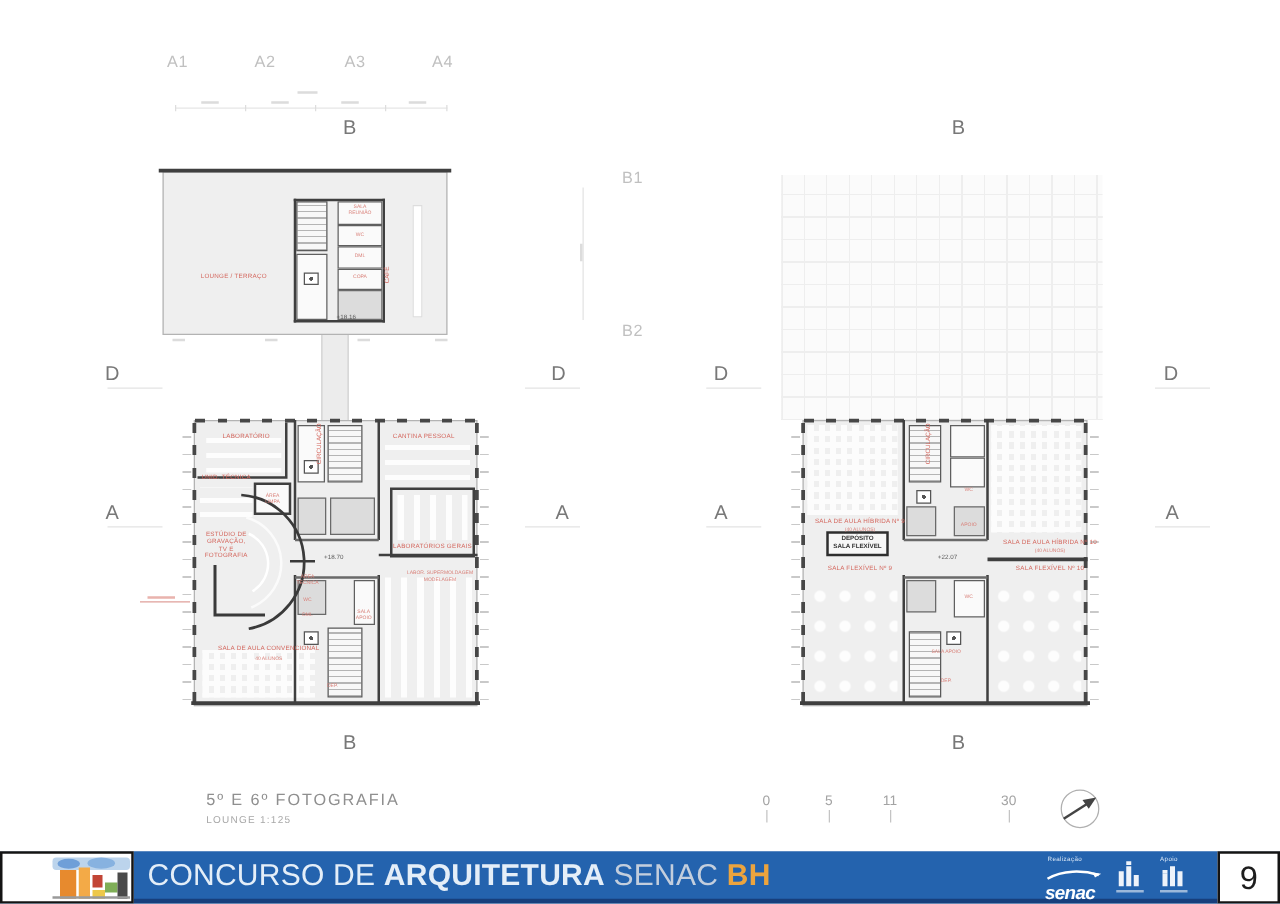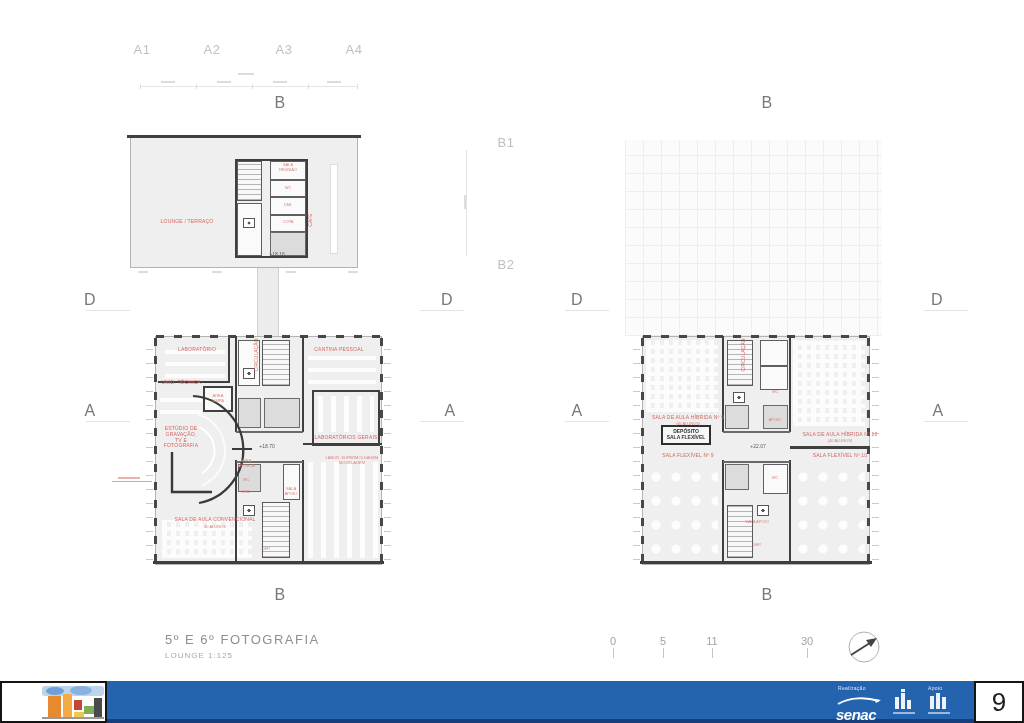--- a/index.html
+++ b/index.html
@@ -283,20 +283,23 @@
       <div class="abs" style="left:28px;top:0px;width:22px;height:9px;background:#87b2e0;border-radius:50%;"></div>
       <div class="abs" style="left:6px;top:10px;width:13px;height:23px;background:#e78a2e;"></div>
       <div class="abs" style="left:21px;top:8px;width:9px;height:25px;background:#f3aa47;"></div>
       <div class="abs" style="left:32px;top:14px;width:8px;height:10px;background:#c24536;"></div>
       <div class="abs" style="left:42px;top:20px;width:10px;height:8px;background:#7fae57;"></div>
       <div class="abs" style="left:32px;top:26px;width:10px;height:7px;background:#edc84a;"></div>
       <div class="abs" style="left:52px;top:12px;width:8px;height:21px;background:#4a4a4a;"></div>
       <div class="abs" style="left:0px;top:31px;width:62px;height:2px;background:#9a9a9a;"></div>
     </div>
   </div>
+  <div class="abs banner-title">
+    <span>CONCURSO DE </span><span class="bold">ARQUITETURA</span><span class="senac"> SENAC </span><span class="bh">BH</span>
+  </div>
   <div class="abs mini-cap" style="left:838px;top:685px;">Realização</div>
   <div class="abs" style="left:836px;top:691px;">
     <svg width="46" height="9" viewBox="0 0 46 9">
         <path d="M2,8 C 14,1 30,1 43,5" fill="none" stroke="#ffffff" stroke-width="2"></path>
         <polygon points="45,4 38,3 40,7" fill="#ffffff"></polygon>
       </svg>
     <div class="senac-word" style="margin-top:-3px;">senac</div>
   </div>
   <div class="abs plogo" style="left:893px;top:694px;">
     <i style="left:2px;width:4px;height:12px;"></i>

